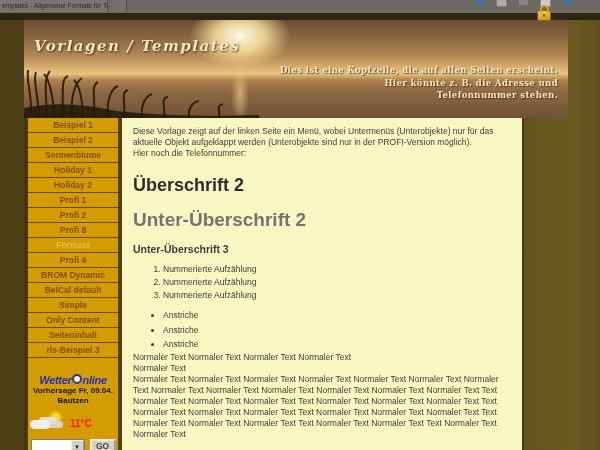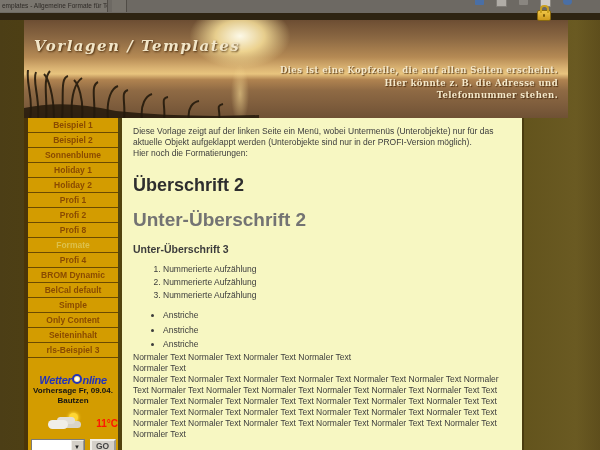--- a/index.html
+++ b/index.html
@@ -77,21 +77,21 @@
     cursor:pointer;
   }
   .menu-item.active{color:#dcc04a;}
 
   
   .weather{margin-top:16px;text-align:center;}
   .wo-brand{font-size:11px;font-weight:bold;font-style:italic;color:#2233bb;letter-spacing:-.3px;}
   .wo-o{display:inline-block;width:6px;height:6px;border:2px solid #2233bb;border-radius:50%;
     background:radial-gradient(#fff 30%,#ffcc00);vertical-align:baseline;margin:0 0.5px;}
   .wo-line{font-size:8px;font-weight:bold;color:#141414;line-height:10px;}
-  .wx-row{display:flex;align-items:center;justify-content:flex-end;gap:14px;margin-top:6px;height:22px;}
+  .wx-row{display:flex;align-items:center;justify-content:flex-start;gap:6px;margin-top:6px;height:22px;}
   .cloud-wrap{position:relative;width:36px;height:20px;}
   .wx-sun{position:absolute;right:4px;top:0;width:9px;height:9px;border-radius:50%;
     background:#ffd633;box-shadow:0 0 3px 1px rgba(255,214,51,.9);}
   .wx-cloud{position:absolute;left:2px;top:7px;width:20px;height:9px;background:#f0eee8;border-radius:6px;
     box-shadow:8px -4px 0 -1px #e2ded4, 14px 0 0 -1px #d8d4c8;}
   .wx-temp{font-size:10px;font-weight:bold;color:#ff1500;}
   .wx-controls{display:flex;justify-content:center;gap:5px;margin-top:5px;}
   .wx-select{
     width:52px;height:14px;background:#fff;border:1px solid #7a7a7a;
     font-size:8px;color:#111;display:flex;align-items:center;
@@ -203,21 +203,21 @@
         <span class="sel-label">3 Tage</span>
         <span class="sel-arrow">▼</span>
       </div>
       <button class="go-btn">GO</button>
     </div>
   </div>
 </div>
 
 <div class="content">
   <p class="p-intro">Diese Vorlage zeigt auf der linken Seite ein Menü, wobei Untermenüs (Unterobjekte) nur für das aktuelle Objekt aufgeklappt werden (Unterobjekte sind nur in der PROFI-Version möglich).</p>
-  <p class="p-formats">Hier noch die Formatierungen:</p>
+  <p class="p-formats">Hier noch die Telefonnummer:</p>
   <h1 class="uh1">Überschrift 2</h1>
   <h2 class="uh2">Unter-Überschrift 2</h2>
   <h3 class="uh3">Unter-Überschrift 3</h3>
   <ol class="numlist">
     <li>Nummerierte Aufzählung</li>
     <li>Nummerierte Aufzählung</li>
     <li>Nummerierte Aufzählung</li>
   </ol>
   <ul class="bullist">
     <li>Anstriche</li>

